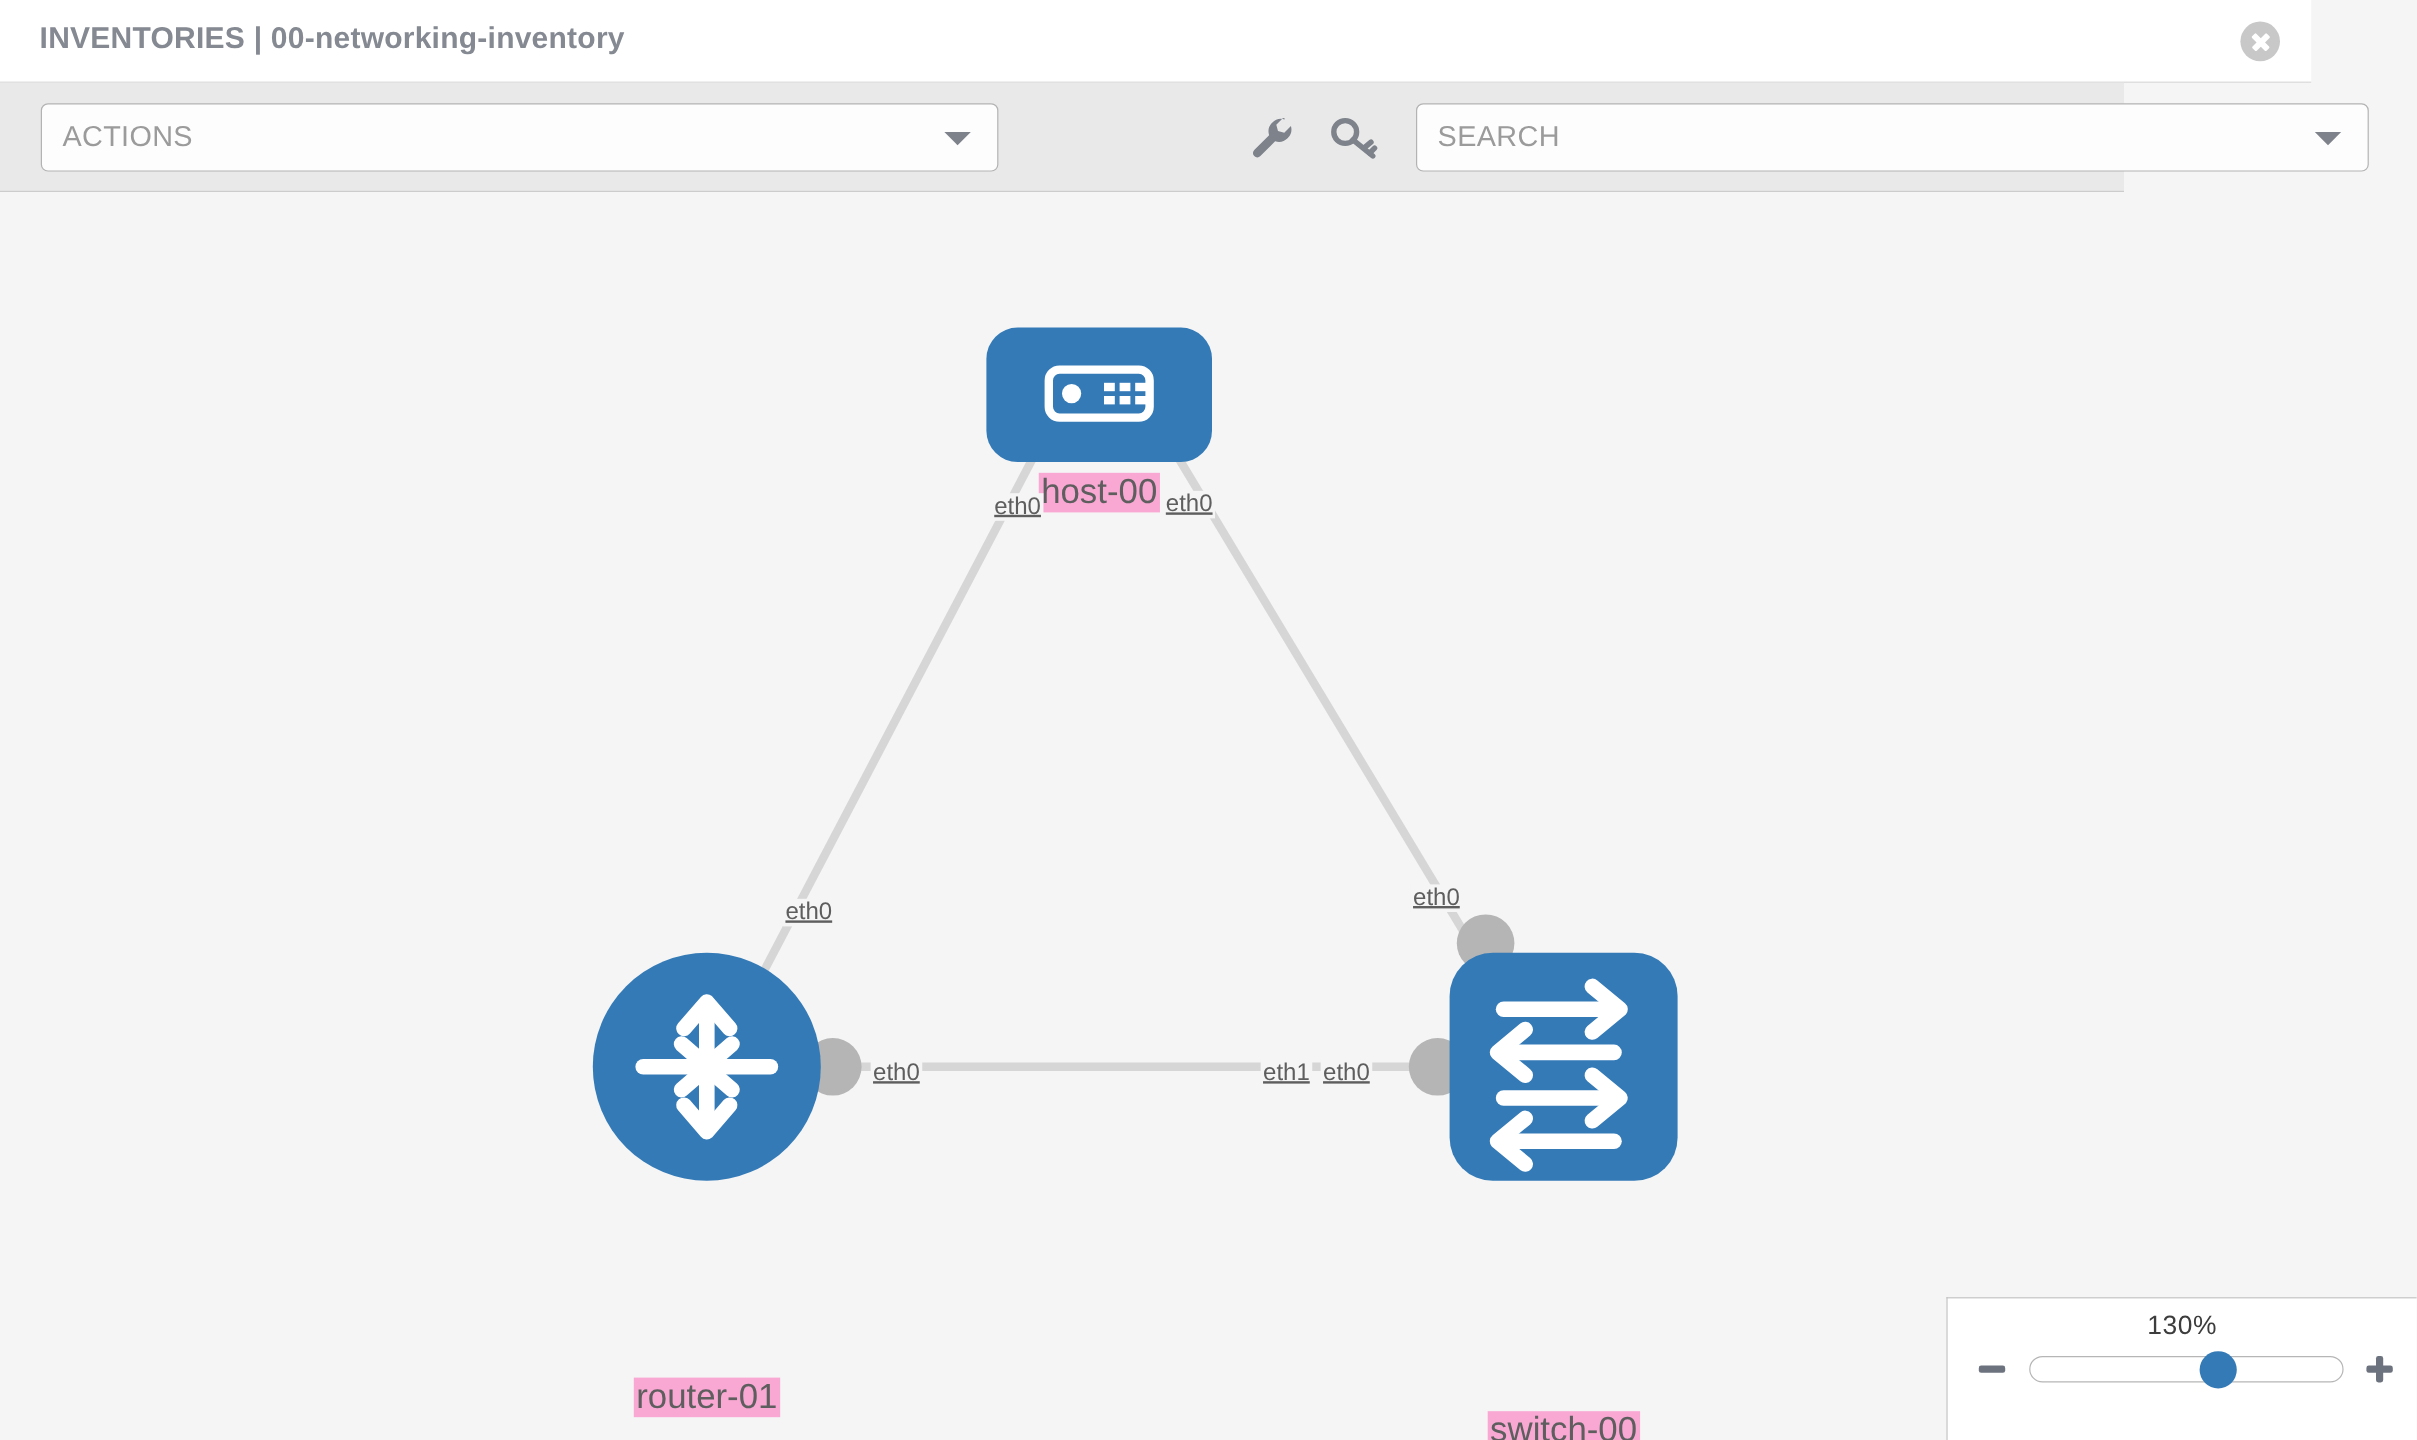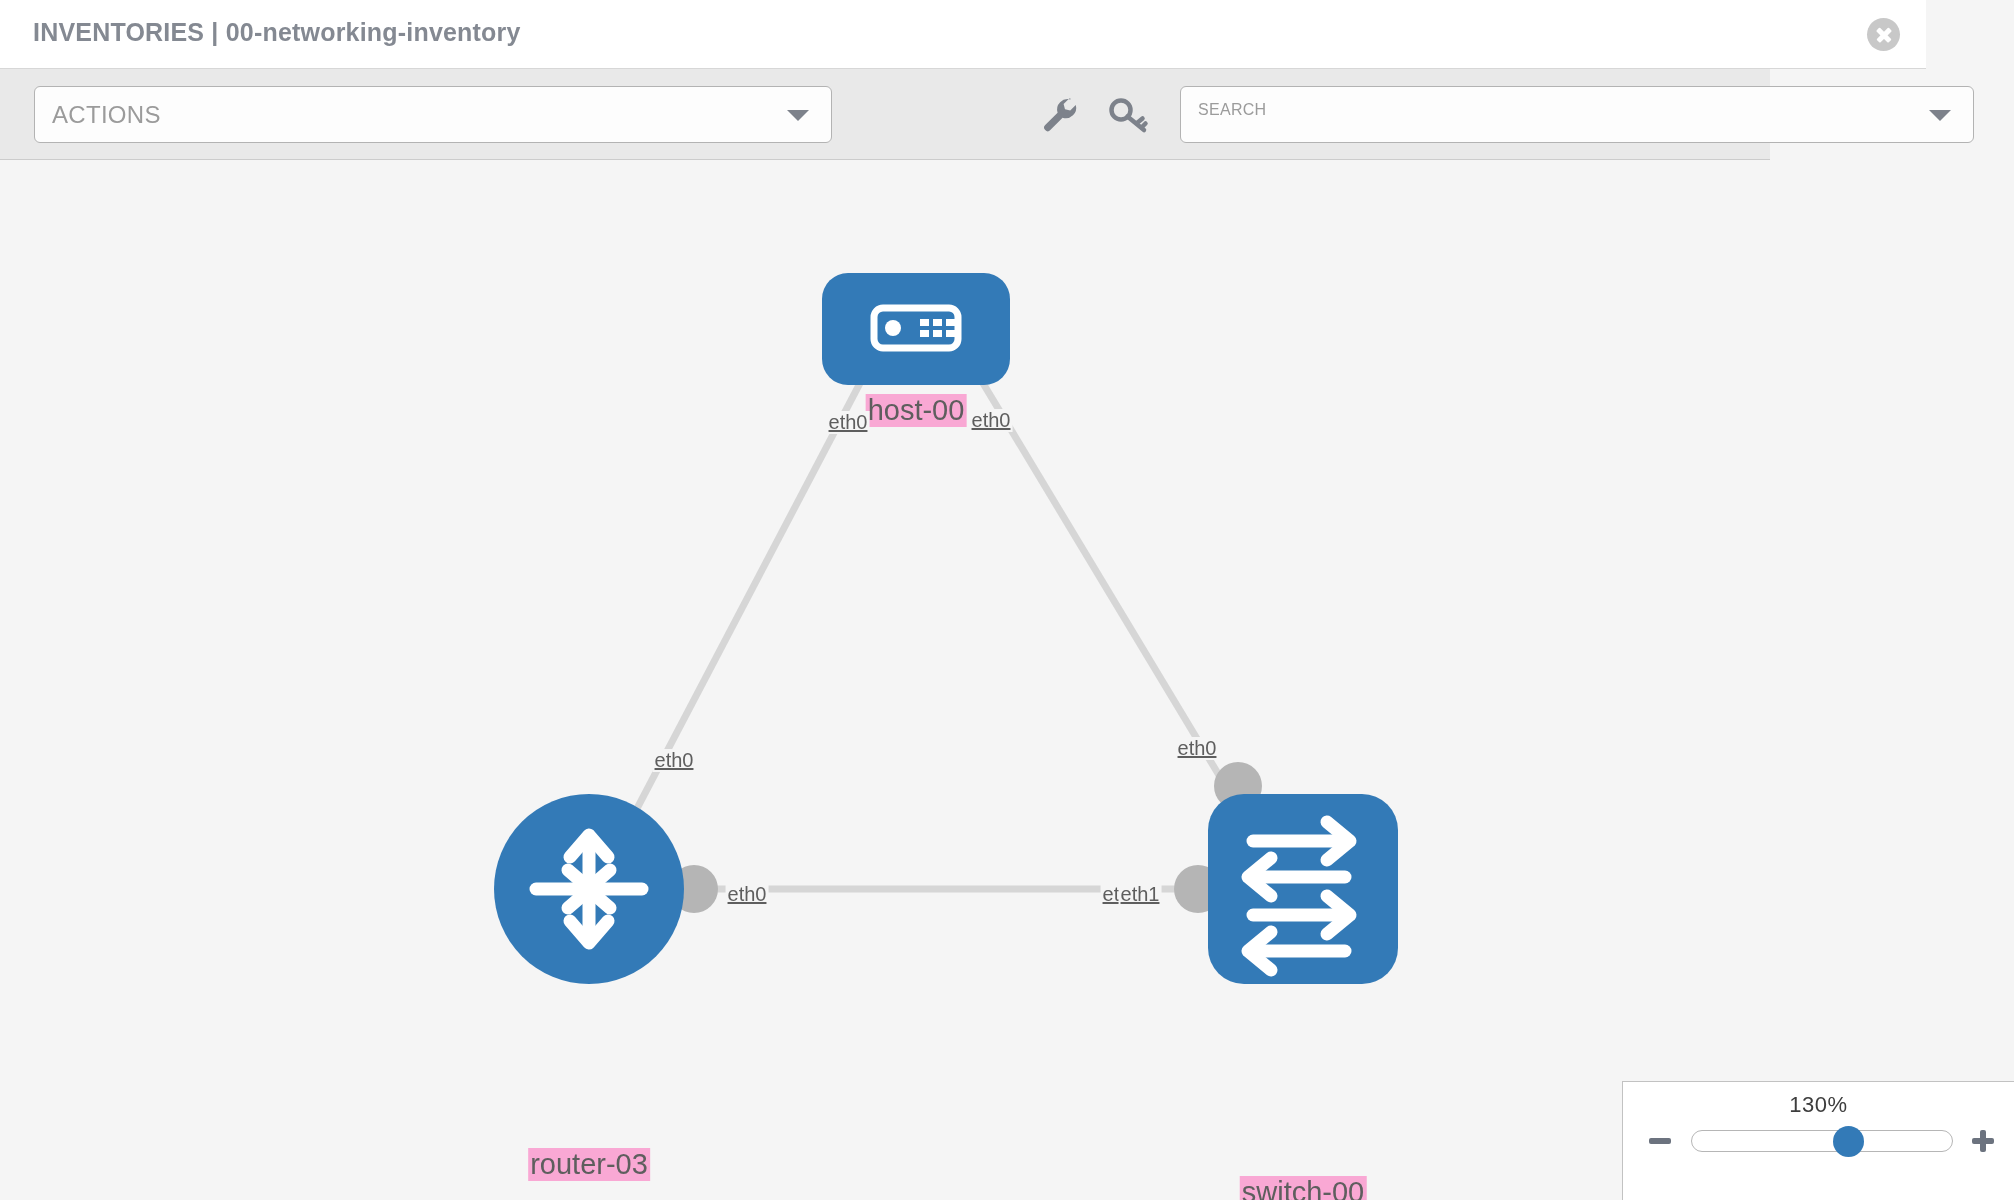--- a/index.html
+++ b/index.html
@@ -124,21 +124,21 @@
     background: #fdfdfd;
     border: 1px solid #b3b3b3;
     border-radius: 6px;
     box-sizing: border-box;
     cursor: text;
   }
   .search-placeholder {
     position: absolute;
     left: 17px;
     top: 14px;
-    font-size: 16px;
+    font-size: 24px;
     color: #9b9b9b;
     letter-spacing: 0.3px;
   }
 
   
   .canvas {
     position: absolute;
     top: 160px; left: 0;
     width: 2014px;
     height: 1040px;
@@ -336,30 +336,30 @@
           <path d="M1253 755 H1348"></path>
           <path d="M1327 736 L1350 755 L1327 774"></path>
           <path d="M1345 791 H1250"></path>
           <path d="M1271 772 L1248 791 L1271 810"></path>
         </g>
       </g>
 
     </svg>
 
     <div class="node-label" style="left:916px; top:234px;">host-00</div>
-    <div class="node-label" style="left:589px; top:988px;">router-03</div>
+    <div class="node-label" style="left:589px; top:988px;">router-01</div>
     <div class="node-label" style="left:1303px; top:1016px;">switch-00</div>
 
     <div class="edge-label" style="left:848px; top:251px;">eth0</div>
     <div class="edge-label" style="left:991px; top:249px;">eth0</div>
     <div class="edge-label" style="left:674px; top:589px;">eth0</div>
     <div class="edge-label" style="left:1197px; top:577px;">eth0</div>
     <div class="edge-label" style="left:747px; top:723px;">eth0</div>
     <div class="edge-label" style="left:1122px; top:723px;">eth0</div>
-    <div class="edge-label" style="left:1140px; top:723px;">eth1</div>
+    <div class="edge-label" style="left:1072px; top:723px;">eth1</div>
 
   </div>
 
   <div class="zoom-panel">
     <div class="zoom-value">130%</div>
     <div class="zoom-minus"></div>
     <div class="zoom-slider">
       <div class="zoom-thumb" style="left: 60%;"></div>
     </div>
     <div class="zoom-plus"></div>

